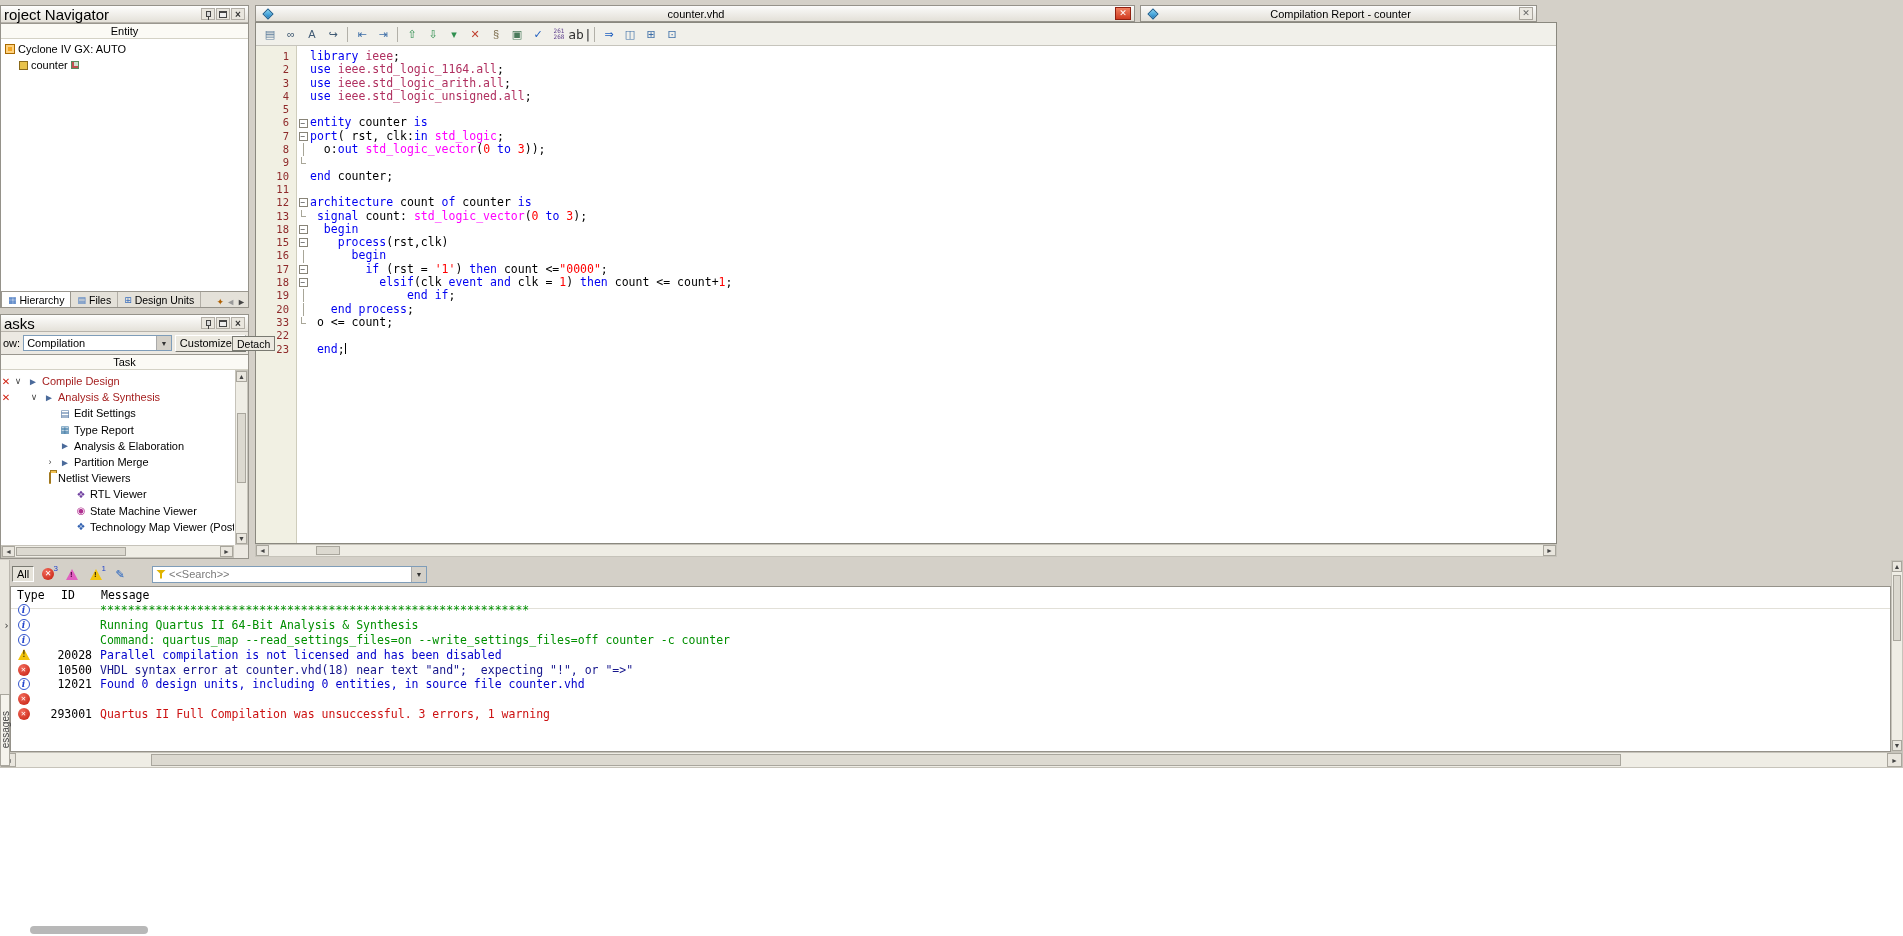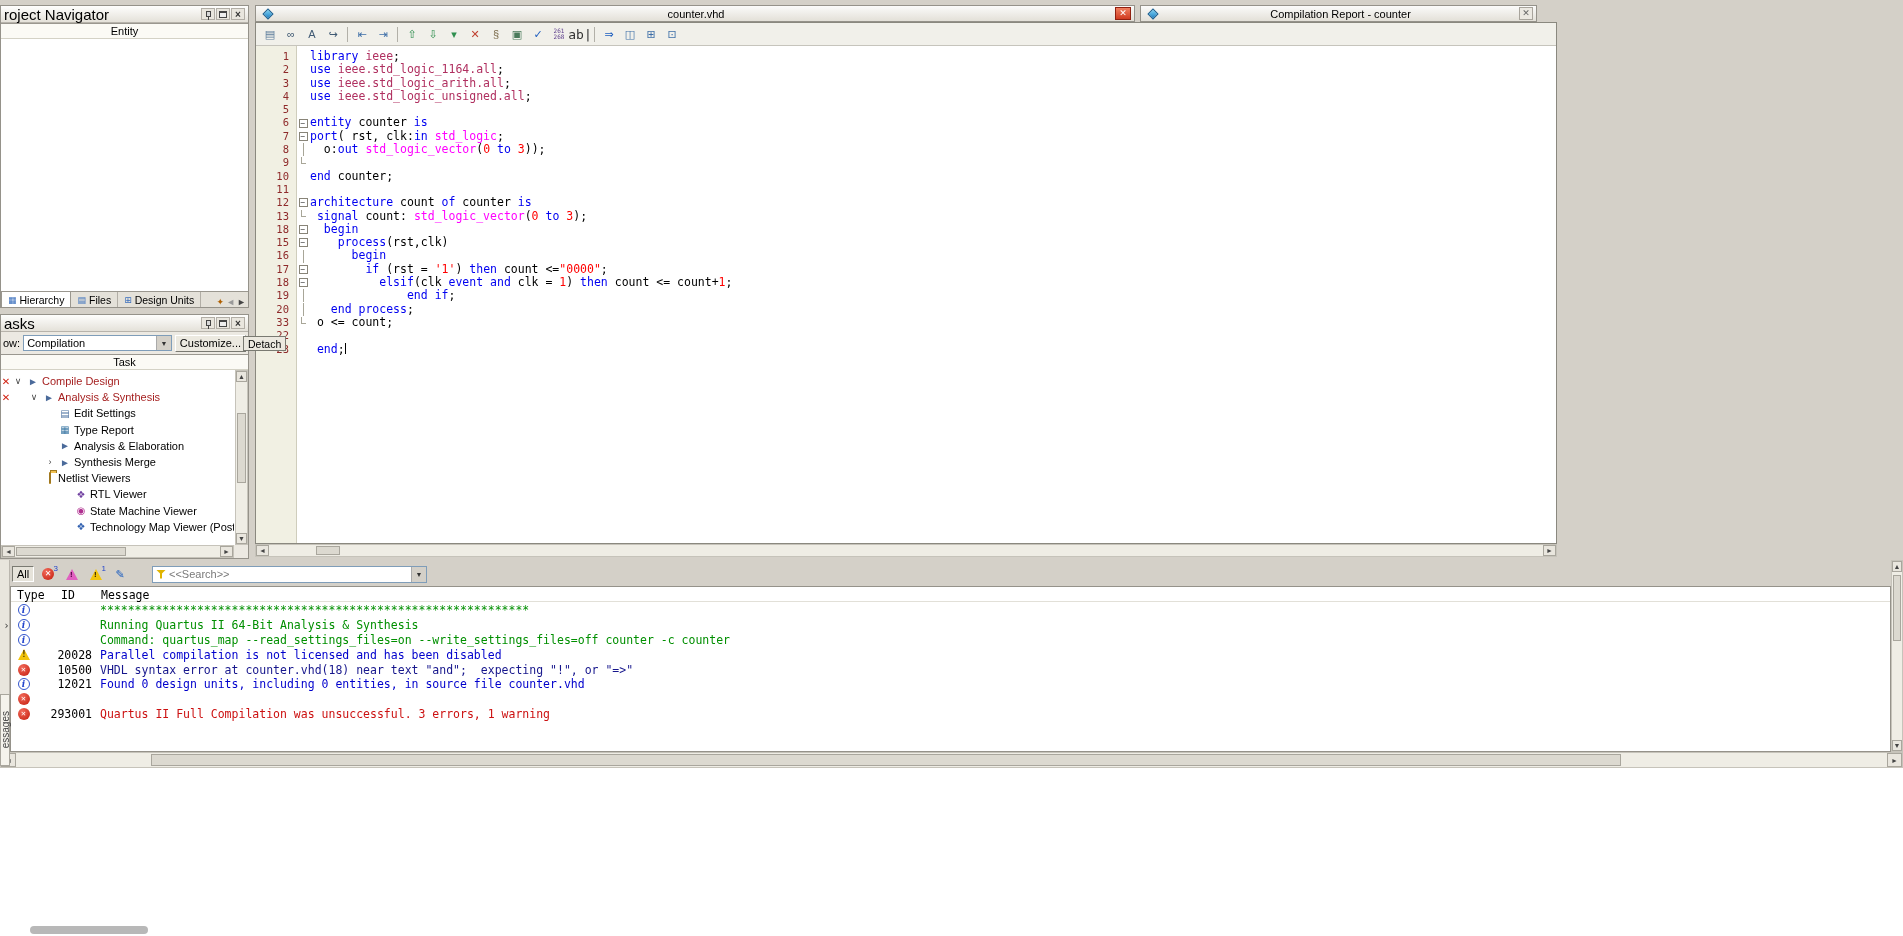--- a/index.html
+++ b/index.html
@@ -81,21 +81,21 @@
 .mi-error{width:12px;height:12px;border-radius:50%;background:radial-gradient(circle at 35% 30%,#f26a5a,#c41b0c);color:#fff;font-size:8px;font-weight:bold;line-height:12px;text-align:center;flex:0 0 auto}
 .mi-info{width:12px;height:12px;border-radius:50%;background:#fff;border:1px solid #3355cc;color:#2244cc;font-size:9px;font-style:italic;font-weight:bold;line-height:10px;text-align:center;font-family:"DejaVu Serif",serif;flex:0 0 auto}
 .mi-warning{width:0;height:0;border-left:6px solid transparent;border-right:6px solid transparent;border-bottom:11px solid #f2c40c;position:relative;flex:0 0 auto}
 .mi-warning::after{content:"!";position:absolute;left:-2px;top:1px;font-size:8px;font-weight:bold;color:#302000}
 .mi-critical{width:0;height:0;border-left:6px solid transparent;border-right:6px solid transparent;border-bottom:11px solid #e060c0;position:relative}
 .mi-critical::after{content:"!";position:absolute;left:-2px;top:1px;font-size:8px;font-weight:bold;color:#500040}
 .pencil{color:#2060c0;font-size:11px}
 .searchbox{width:275px;height:17px;background:#fff;border:1px solid #7f9db9;display:flex;align-items:center;gap:3px;padding-left:3px}
 .funnel{width:10px;height:9px;background:#e0b400;clip-path:polygon(0 0,100% 0,60% 45%,60% 100%,40% 100%,40% 45%)}
 .searchtext{flex:1;color:#7a7a7a;font-size:11px;white-space:nowrap;overflow:hidden}
-.mheader{position:absolute;height:15px;font-family:"DejaVu Sans Mono","Liberation Mono",monospace;font-size:11.5px;border-bottom:1px solid #e2e0d8;background:#fff;width:100%}
+.mheader{position:absolute;height:22px;font-family:"DejaVu Sans Mono","Liberation Mono",monospace;font-size:11.5px;border-bottom:1px solid #e2e0d8;background:#fff;width:100%}
 .mheader span{position:absolute;top:1px}
 .mrow{display:flex;align-items:center;height:14.8px;font-family:"DejaVu Sans Mono","Liberation Mono",monospace;font-size:11.5px;white-space:pre}
 .mexp{width:13px;text-align:center;color:#333;font-size:10px;flex:0 0 auto}
 .micell{width:21px;display:flex;justify-content:center;flex:0 0 auto}
 .mid{width:62px;text-align:right;padding-right:4px;flex:0 0 auto}
 .mtext{padding-left:4px}
 .sidetab{position:absolute;background:#f5f3ec;border:1px solid #a9a69d;display:flex;align-items:center;justify-content:center}
 .sidetab span{writing-mode:vertical-rl;transform:rotate(180deg);font-size:10px;color:#444}
 .pill{position:absolute;background:#b8b8b8;border-radius:4px}
 </style>
@@ -112,20 +112,31 @@
         </span>
       <span class="pbtn">
           <span class="flt"></span>
         </span>
       <span class="pbtn">
           <span class="xch">×</span>
         </span>
     </div>
     <div class="whitebody">
       <div class="colhead">Entity</div>
+      <div id="pn-tree" style="padding-top:2px">
+          <div class="ptrow" style="padding-left: 4px;">
+            <span class="chip-ic"></span>
+            <span class="ptlabel">Cyclone IV GX: AUTO</span>
+          </div>
+          <div class="ptrow" style="padding-left: 18px;">
+            <span class="ent-ic"></span>
+            <span class="ptlabel">counter</span>
+            <span class="inst-ic"></span>
+          </div>
+        </div>
     </div>
     <div class="pntabs">
       <span id="pn-tabs" style="display:flex;align-items:flex-end">
           <div class="pntab active">
             <span style="color: rgb(59, 111, 189); font-size: 9px;">▦</span>
             <span>Hierarchy</span>
           </div>
           <div class="pntab">
             <span style="color: rgb(59, 111, 189); font-size: 9px;">▤</span>
             <span>Files</span>
@@ -200,21 +211,21 @@
             <span class="tind" style="width: 32px;"></span>
             <span class="texp"></span>
             <span class="ticon" style="color: rgb(74, 106, 154);">►</span>
             <span class="tlabel">Analysis &amp; Elaboration</span>
           </div>
           <div class="trow">
             <span class="tstatus"></span>
             <span class="tind" style="width: 32px;"></span>
             <span class="texp">›</span>
             <span class="ticon" style="color: rgb(74, 106, 154);">►</span>
-            <span class="tlabel">Synthesis Merge</span>
+            <span class="tlabel">Partition Merge</span>
           </div>
           <div class="trow">
             <span class="tstatus"></span>
             <span class="tind" style="width: 32px;"></span>
             <span class="texp"><span class="folder-ic"></span></span>
             <span class="tlabel">Netlist Viewers</span>
           </div>
           <div class="trow">
             <span class="tstatus"></span>
             <span class="tind" style="width: 48px;"></span>
@@ -246,21 +257,21 @@
     </div>
     <div style="height:13px;position:relative;flex:0 0 auto">
       <div class="sb" style="left:0;top:0;bottom:0;width:233px">
         <div class="sbtn" style="left:0;top:0;bottom:0;width:13px">◄</div>
         <div class="sthumb" style="top:1px;bottom:1px;left:14px;width:110px"></div>
         <div class="sbtn" style="right:0;top:0;bottom:0;width:13px">►</div>
       </div>
     </div>
   </div>
 
-  <div class="tooltip" style="left:243px;top:336px">Detach</div>
+  <div class="tooltip" style="left:232px;top:336px">Detach</div>
 
   <div class="wtitle" style="left:255px;top:5px;width:880px">
     <span class="appicon"></span>
     <span class="cap">counter.vhd</span>
     <span class="closebtn-red">✕</span>
   </div>
 
   <div class="wtitle" style="left:1140px;top:5px;width:397px">
     <span class="appicon"></span>
     <span class="cap">Compilation Report - counter</span>

